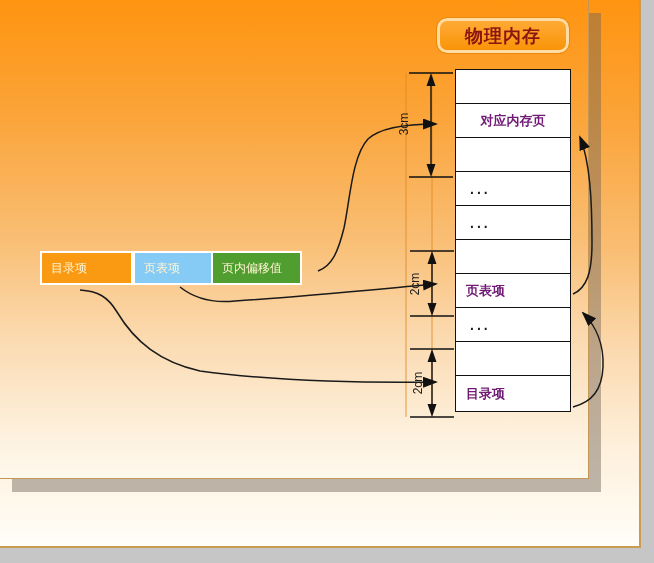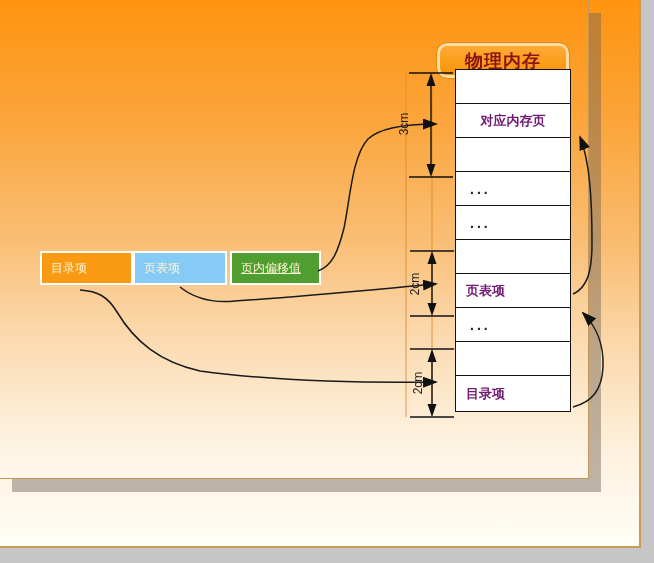--- a/index.html
+++ b/index.html
@@ -9,35 +9,35 @@
     background:linear-gradient(180deg,#FF9410 0%,#FBA439 22%,#F9BE74 46%,#FBD9AE 64%,#FEF0DC 82%,#FFFEF8 100%);
     border-right:2px solid #C89C52;border-bottom:2px solid #C89C52;}
   .panel{position:absolute;left:0;top:0;width:588px;height:478px;
     background:linear-gradient(180deg,#FF9410 0%,#FBA439 24%,#F9BE74 50%,#FBD9AE 70%,#FDF2E0 92%,#FEF8EC 100%);
     border-right:1px solid #C49758;border-bottom:1px solid #C49758;
     box-shadow:12px 13px 0 rgba(110,100,88,0.45);}
   .title-box{position:absolute;left:437px;top:18px;width:132px;height:35px;box-sizing:border-box;
     background:linear-gradient(180deg,#FFAA35,#F99408);
     border:3px solid #FFDCA4;outline:1px solid #E8890B;border-radius:10px;
     display:flex;align-items:center;justify-content:center;
-    color:#8B1511;font-size:18px;font-weight:bold;letter-spacing:1px;margin-top:25px;}
+    color:#8B1511;font-size:18px;font-weight:bold;letter-spacing:1px;}
   .mem-table{position:absolute;left:455px;top:69px;width:116px;box-sizing:border-box;
     border:1px solid #111;background:#fff;}
   .cell{height:34px;border-bottom:1px solid #111;box-sizing:border-box;background:#fff;
     display:flex;align-items:center;color:#701a75;font-weight:bold;font-size:13px;}
   .cell:last-child{border-bottom:none;height:35px;}
   .cell.c{justify-content:center;}
   .cell.l{padding-left:10px;}
   .cell.dots{padding-left:14px;color:#1c1c1c;letter-spacing:3px;font-size:14px;}
   .seg{position:absolute;top:251px;height:34px;box-sizing:border-box;border:2px solid #fff;
     display:flex;align-items:center;padding-left:9px;
     color:#FFF3D2;font-size:12px;}
   .seg.s0{left:40px;width:93px;}
   .seg.s1{left:133px;width:94px;}
-  .seg.s2{left:230px;width:91px;text-decoration:underline;}
+  .seg.s2{left:211px;width:91px;}
   svg.overlay{position:absolute;left:0;top:0;pointer-events:none;}
   .dim-label{font-size:12px;fill:#1c1c1c;font-family:"Liberation Sans","DejaVu Sans",sans-serif;}
 </style>
 </head>
 <body>
 
 <div class="canvas">
   <div class="page"></div>
   <div class="panel"></div>
 

